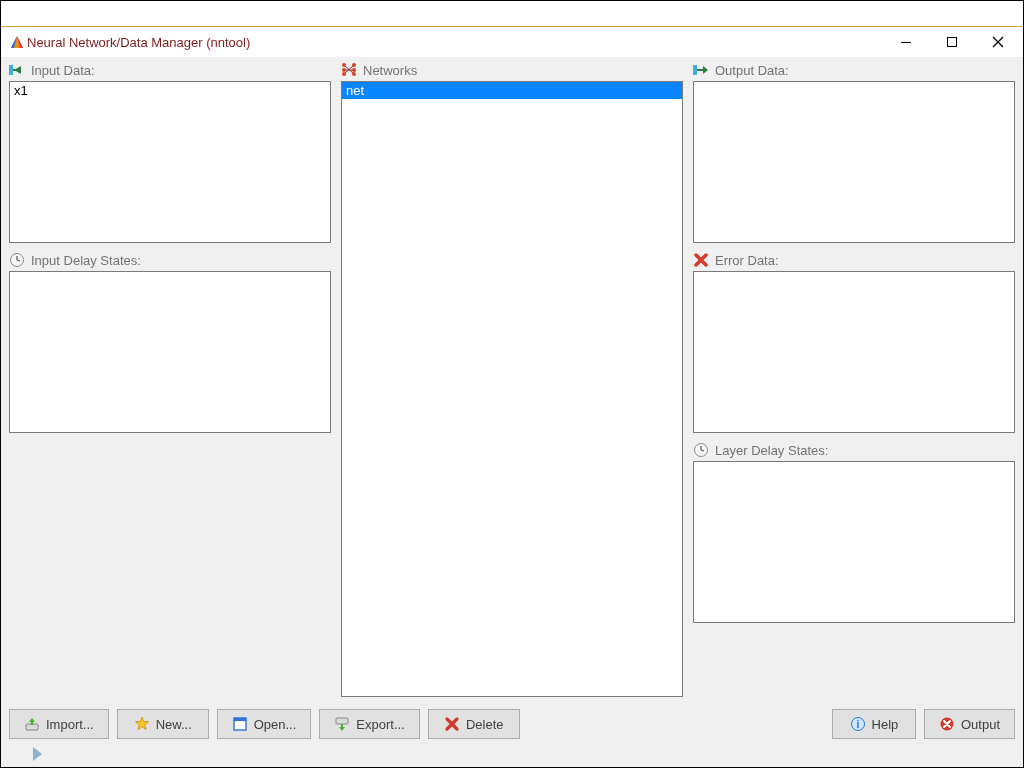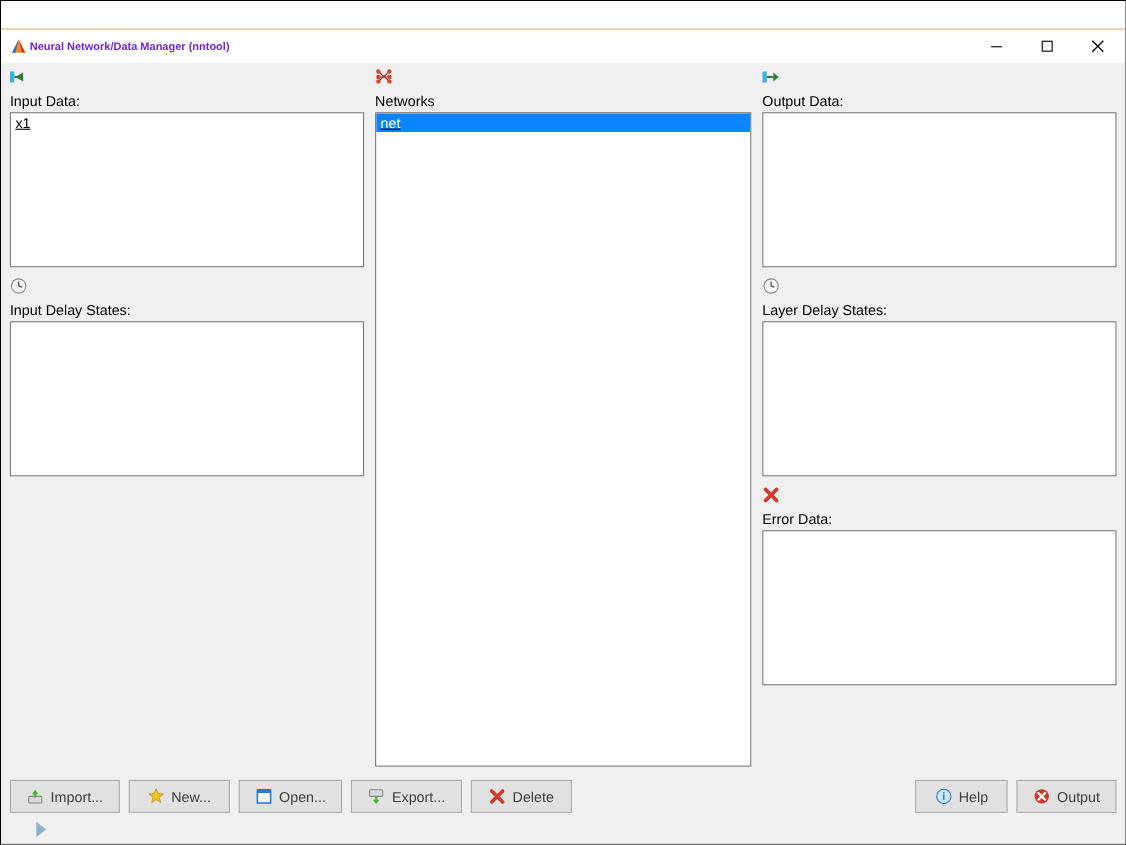--- a/index.html
+++ b/index.html
@@ -26,24 +26,23 @@
   
   .titlebar {
     height: 30px;
     background: #fff;
     display: flex;
     align-items: center;
     padding: 0 2px 0 8px;
   }
   .titlebar .title-text {
     flex: 1;
-    color: #6d28d9;
-    font-size: 10px;
+    color: #7f1d1d;
+    font-size: 13px;
     padding-left: 2px;
-    font-weight: bold;
   }
   .win-btn {
     width: 46px; height: 30px;
     display: flex; align-items: center; justify-content: center;
     color: #000;
     font-size: 14px;
     background: transparent;
     border: none;
   }
   .win-btn svg { display: block; }
@@ -69,34 +68,32 @@
     gap: 8px;
   }
   .col.side { flex: 0 0 322px; }
   .col.mid  { flex: 1; }
 
   .panel {
     display: flex;
     flex-direction: column;
   }
   .panel-header {
-    display: flex; align-items: flex-start;
+    display: flex; align-items: flex-end;
     gap: 6px;
     padding: 1px 0 3px 0;
-    color: #000000;
-    flex-direction: column;
+    color: #737373;
   }
   .panel-header .lbl { font-size: 13px; }
   .listbox {
     background: #fff;
     border: 1px solid #7a7a7a;
     flex: 1;
     overflow: hidden;
     font-size: 13px;
-    text-decoration: underline;
   }
   .list-item {
     padding: 0 4px;
     height: 17px; line-height: 17px;
     white-space: nowrap;
   }
   .list-item.selected {
     background: #0a84ff;
     color: #ffffff;
   }
@@ -241,45 +238,45 @@
                 <rect x="0" y="3" width="4" height="10" fill="#3eb0dd"></rect>
                 <rect x="4" y="7" width="6" height="2" fill="#2f7d3d"></rect>
                 <polygon points="10,4 15,8 10,12" fill="#2f7d3d"></polygon>
               </svg>
             </span>
             <span class="lbl">Output Data:</span>
           </div>
           <div class="listbox"></div>
         </div>
 
+        <div class="panel h2">
+          <div class="panel-header">
+            <span class="ico">
+              <svg viewBox="0 0 16 16">
+                <path d="M3 3 L13 13 M13 3 L3 13" stroke="#d33a2b" stroke-width="3.5" stroke-linecap="round"></path>
+              </svg>
+            </span>
+            <span class="lbl">Error Data:</span>
+          </div>
+          <div class="listbox"></div>
+        </div>
+
         <div class="panel h3">
           <div class="panel-header">
             <span class="ico">
               <svg viewBox="0 0 16 16">
                 <circle cx="8" cy="8" r="6.5" fill="#f5f5f5" stroke="#8a8a8a" stroke-width="1"></circle>
                 <line x1="8" y1="8" x2="8" y2="4" stroke="#555" stroke-width="1.2"></line>
                 <line x1="8" y1="8" x2="11" y2="9" stroke="#555" stroke-width="1.2"></line>
               </svg>
             </span>
             <span class="lbl">Layer Delay States:</span>
           </div>
           <div class="listbox"></div>
         </div>
-
-        <div class="panel h2">
-          <div class="panel-header">
-            <span class="ico">
-              <svg viewBox="0 0 16 16">
-                <path d="M3 3 L13 13 M13 3 L3 13" stroke="#d33a2b" stroke-width="3.5" stroke-linecap="round"></path>
-              </svg>
-            </span>
-            <span class="lbl">Error Data:</span>
-          </div>
-          <div class="listbox"></div>
-        </div>
       </div>
     </div>
 
     <div class="btnbar">
       <button class="btn">
         <span class="ico">
           <svg viewBox="0 0 16 16">
             <rect x="2" y="8" width="12" height="6" rx="1" fill="#d9d9d9" stroke="#888"></rect>
             <polygon points="8,2 11,6 9,6 9,9 7,9 7,6 5,6" fill="#4caf2f"></polygon>
           </svg>

